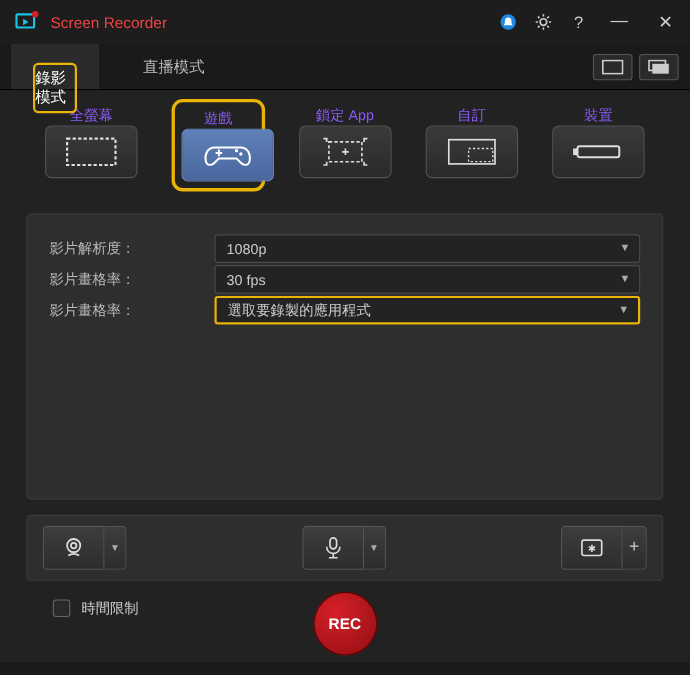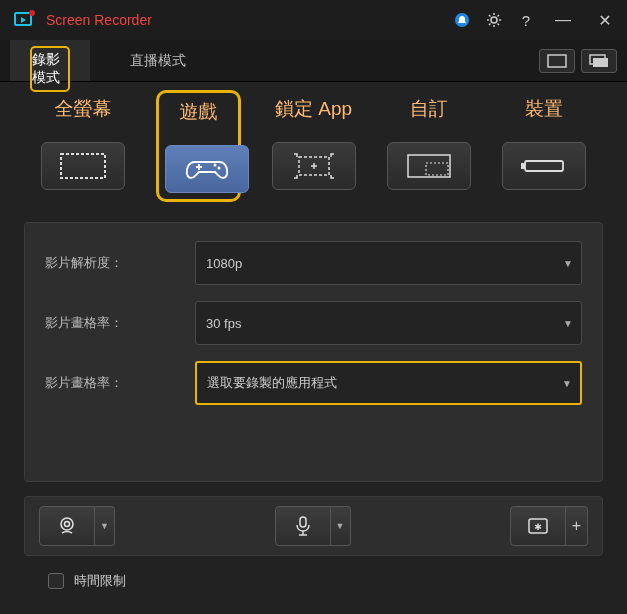--- a/index.html
+++ b/index.html
@@ -11,39 +11,39 @@
 .app-title { color: #ef4444; font-size: 14px; flex: 1; }
 .title-controls { display: flex; align-items: center; gap: 14px; }
 .title-icon { width: 18px; height: 18px; display: flex; align-items: center; justify-content: center; cursor: default; }
 .win-btn { width: 28px; text-align: center; font-size: 16px; color: #ccc; }
 
 
 .topbar { height: 42px; display: flex; align-items: center; padding: 0 10px; background: #1a1a1a; border-bottom: 1px solid #000; }
 .tab-wrap { display: flex; height: 100%; flex: 1; }
 .main-tab { padding: 0 40px; display: flex; align-items: center; color: #bbb; font-size: 14px; position: relative; }
 .main-tab.active { background: #2b2b2b; }
-.tab-highlight { position: absolute; top: 6px; left: 50%; transform: translateX(-50%); border: 2px solid #eab308; border-radius: 5px; padding: 3px 0; color: #fff; }
+.tab-highlight { position: absolute; top: 17px; left: 50%; transform: translateX(-50%); border: 2px solid #eab308; border-radius: 5px; padding: 3px 0; color: #fff; }
 .view-btns { display: flex; gap: 6px; }
 .view-btn { width: 36px; height: 24px; border: 1px solid #555; border-radius: 3px; background: #2a2a2a; display: flex; align-items: center; justify-content: center; }
 
 
 .content { padding: 14px 24px 0; background: #222; }
 .modes { display: flex; gap: 20px; justify-content: space-between; padding: 0 14px 14px; }
 .mode { width: 90px; text-align: center; }
-.mode-label { color: #fdba74; font-size: 19px; margin-bottom: 20px; }
+.mode-label { color: #8b5cf6; font-size: 13px; margin-bottom: 0; }
 .mode-btn { width: 84px; height: 48px; border: 1px solid #555; border-radius: 6px; background: linear-gradient(#3a3a3a,#2a2a2a); display: flex; align-items: center; justify-content: center; margin: 0 auto; }
 .mode.selected .mode-btn { background: linear-gradient(#5f7fb8,#4a689e); border-color: #6a88c0; }
 .mode-hl { border: 3px solid #eab308; border-radius: 10px; padding: 6px; margin: -6px auto 0; width: 85px; }
 .mode-hl .mode-label { margin-top: 0; }
 
 
 .panel { background: #2e2e2e; border: 1px solid #3c3c3c; border-radius: 4px; padding: 18px 20px 26px; margin-top: 6px; min-height: 260px; }
-.row { display: flex; align-items: center; margin-bottom: 16px; }
+.row { display: flex; align-items: center; margin-bottom: 2px; }
 .row-label { width: 150px; color: #bbb; font-size: 13px; }
-.select { flex: 1; height: 44px; background: #232323; border: 1px solid #4a4a4a; border-radius: 3px; display: flex; align-items: center; padding: 0 10px; color: #ccc; position: relative; font-size: 13px; }
+.select { flex: 1; height: 26px; background: #232323; border: 1px solid #4a4a4a; border-radius: 3px; display: flex; align-items: center; padding: 0 10px; color: #ccc; position: relative; font-size: 13px; }
 .select .caret { position: absolute; right: 8px; top: 50%; transform: translateY(-50%); color: #aaa; font-size: 10px; }
 .select.hl { border: 2px solid #eab308; }
 
 
 .device-row { background: #2e2e2e; border: 1px solid #3c3c3c; border-radius: 4px; height: 60px; margin-top: 14px; display: flex; align-items: center; padding: 0 14px; gap: 14px; }
 .dev-group { display: flex; align-items: center; }
 .dev-btn { width: 56px; height: 40px; background: linear-gradient(#3d3d3d,#2d2d2d); border: 1px solid #555; border-radius: 4px 0 0 4px; display: flex; align-items: center; justify-content: center; }
 .dev-caret { width: 20px; height: 40px; background: linear-gradient(#3d3d3d,#2d2d2d); border: 1px solid #555; border-left: none; border-radius: 0 4px 4px 0; display: flex; align-items: center; justify-content: center; color: #aaa; font-size: 9px; }
 .spacer { flex: 1; }
 .dev-plus { width: 22px; height: 40px; background: linear-gradient(#3d3d3d,#2d2d2d); border: 1px solid #555; border-left: none; border-radius: 0 4px 4px 0; display: flex; align-items: center; justify-content: center; color: #ccc; font-size: 16px; }
@@ -237,15 +237,18 @@
       </div>
       <div class="dev-plus">+</div>
     </div>
   </div>
 
   <div class="footer-wrap">
     <div class="footer">
       <div class="chk"></div>
       <div>時間限制</div>
     </div>
+    <div class="rec">
+      <span>REC</span>
+    </div>
   </div>
 
 </div>
 
 </body></html>

